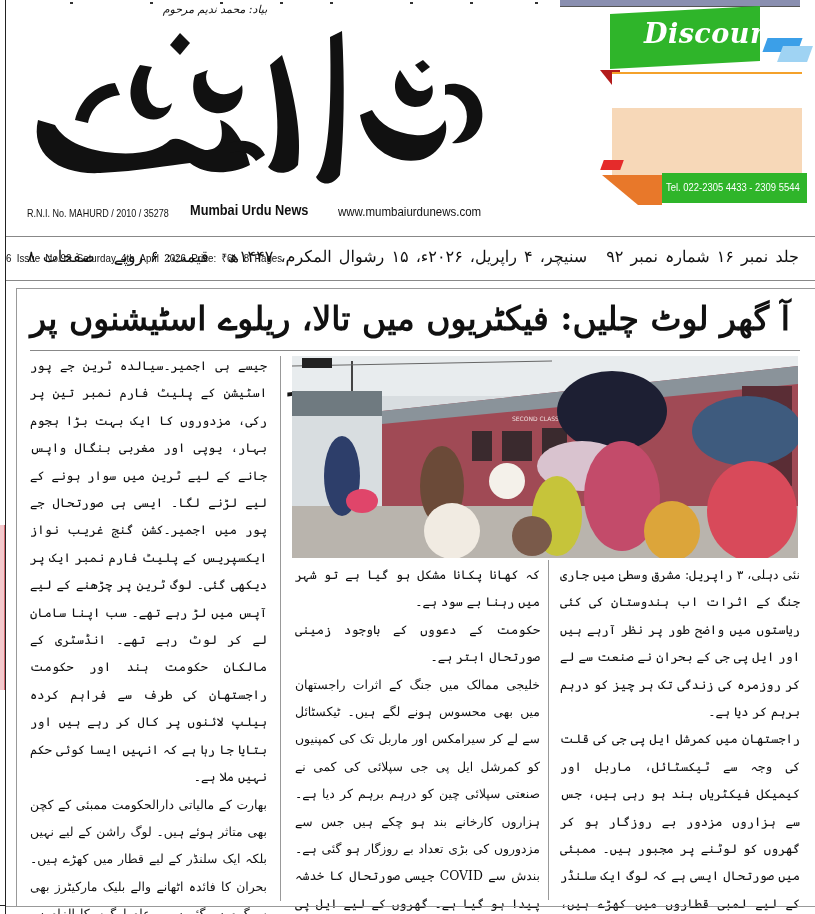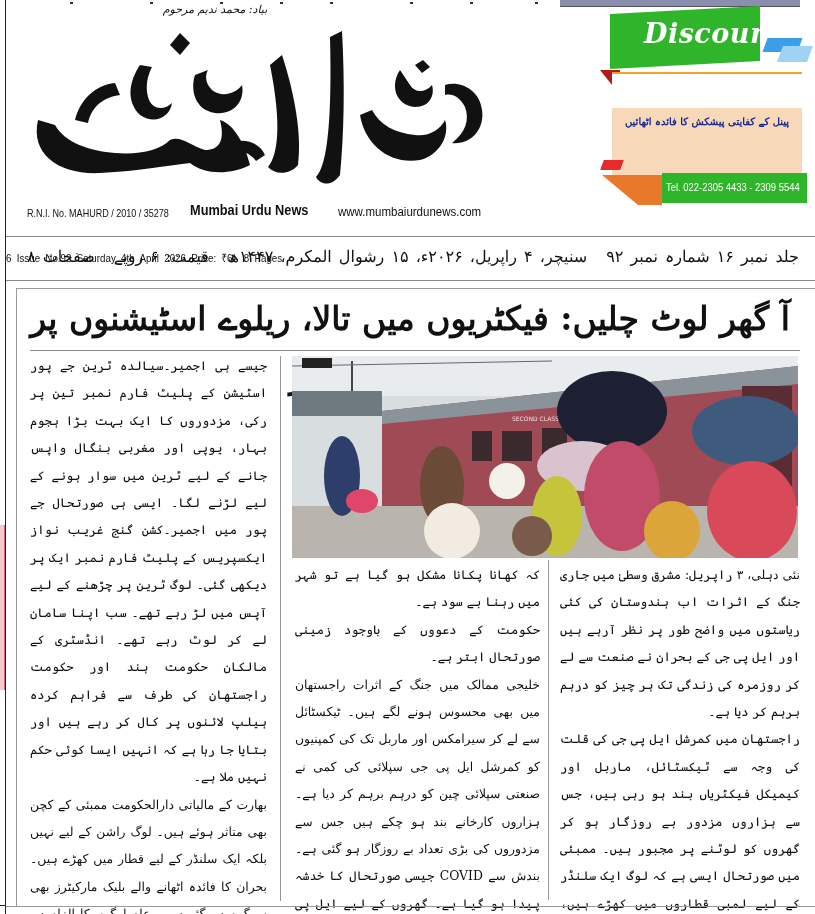--- a/index.html
+++ b/index.html
@@ -109,21 +109,20 @@
 
 <div class="ad">
   <div class="green-top"></div>
   <div class="disc-text">Discount</div>
   <div class="blue1"></div>
   <div class="blue2"></div>
   <div class="red-fold"></div>
   <div class="white-band"></div>
   <div class="peach"></div>
   <div class="line2">
-    <div>پینل کے کفایتی پیشکش کا فائدہ اٹھائیں</div>
   </div>
   <div class="red-small"></div>
   <div class="orange-fold"></div>
   <div class="green-bottom"></div>
   <div class="tel">Tel. 022-2305 4433 - 2309 5544</div>
 </div>
 
 <div class="issue-en">6  Issue No.92   Saturday 4th April 2026  Price: ₹6/-  8 Pages</div>
 <div class="issue-ur">
   <span>جلد نمبر ۱۶ شمارہ نمبر ۹۲</span>

